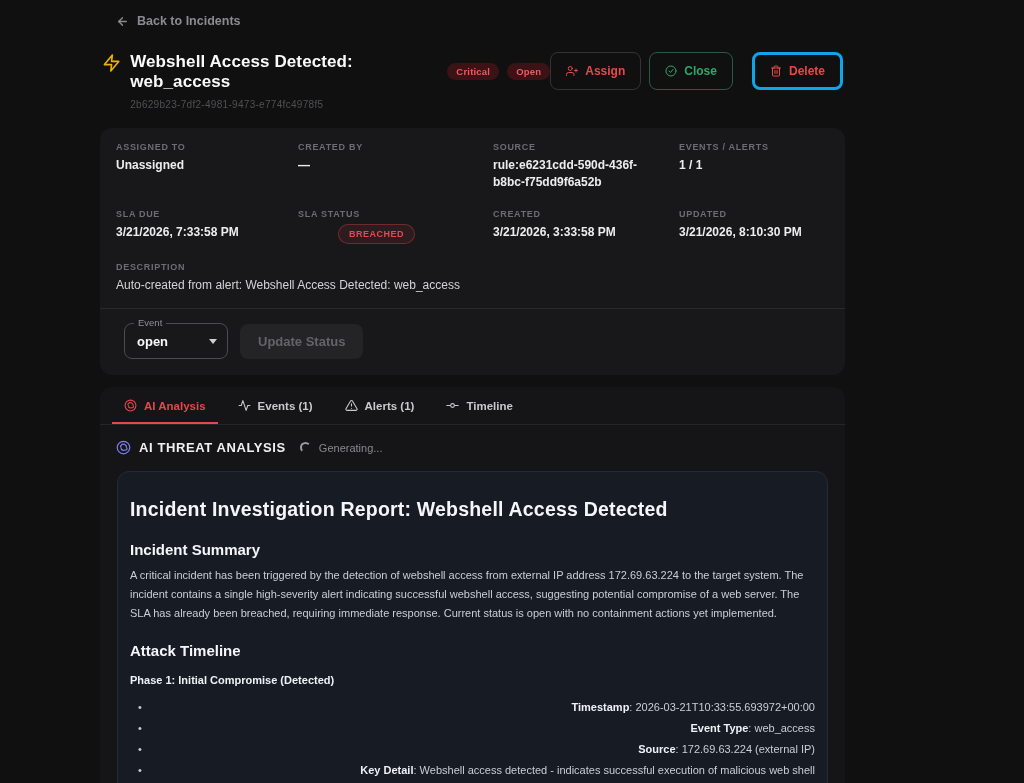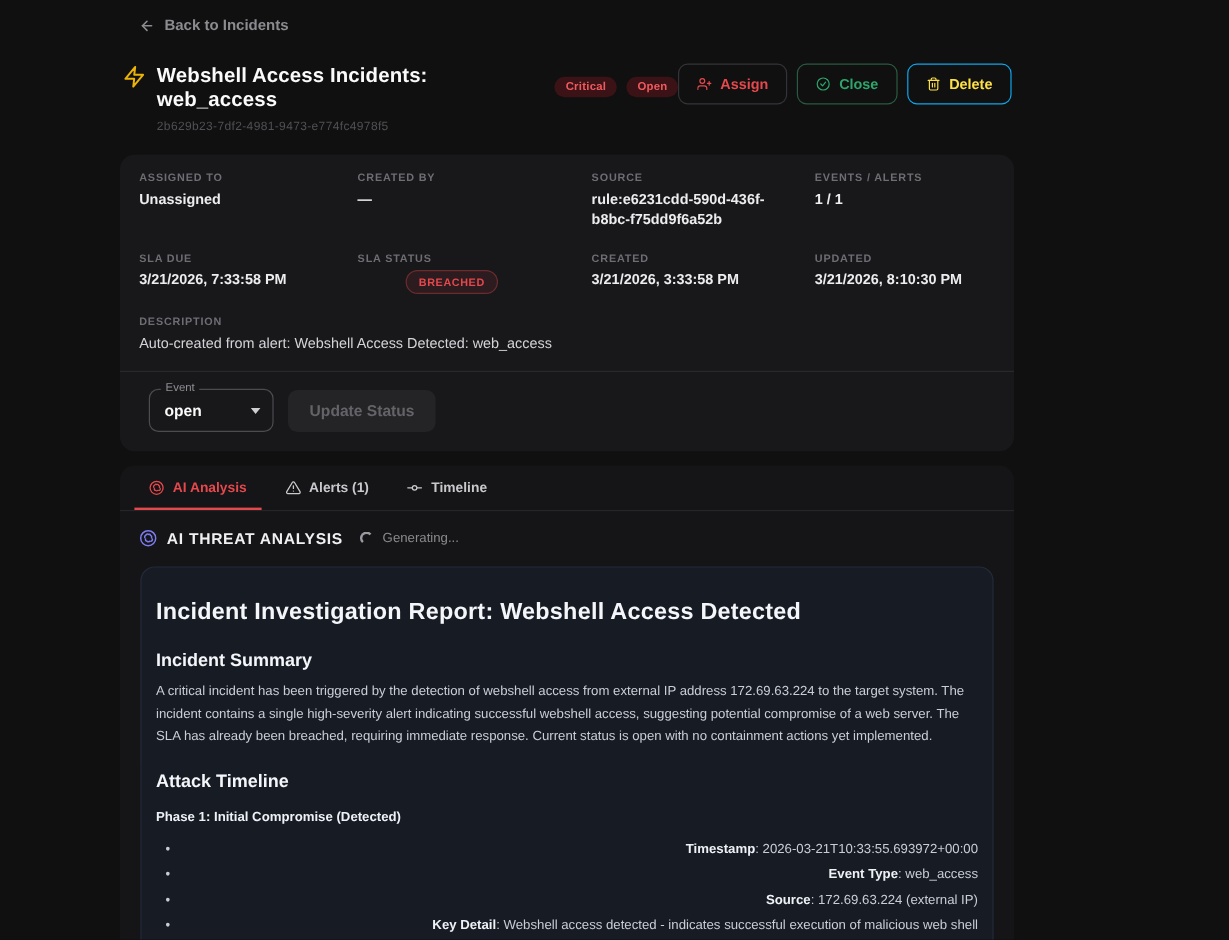--- a/index.html
+++ b/index.html
@@ -39,21 +39,21 @@
   .btn {
     display:inline-flex; align-items:center; gap:7px;
     background:transparent; border-radius:8px;
     padding:9px 15px; font-size:12px; font-weight:700;
     font-family:"Liberation Sans", sans-serif;
     cursor:pointer;
   }
   .btn svg { width:12px; height:12px; }
   .btn-assign { color:#e5484d; border:1px solid #343438; }
   .btn-close  { color:#2ea66b; border:1px solid #2a5a41; }
-  .btn-delete { color:#fde047; border:1px solid #0ea5e9; }
+  .btn-delete { color:#ef4444; border:3px solid #0ea5e9;margin-left:11px; }
 
   
   .card {
     margin-top:18px; background:#18181a;
     border-radius:12px; padding:14px 16px 0 16px;
   }
   .fields-grid {
     display:grid;
     grid-template-columns:172px 185px 176px 1fr;
     row-gap:18px; column-gap:10px;
@@ -154,21 +154,21 @@
       <span>Back to Incidents</span>
     </a>
 
     <div class="hdr">
       <div class="hdr-left">
         <svg class="zap" viewBox="0 0 24 24" fill="none" stroke="currentColor" stroke-width="2" stroke-linecap="round" stroke-linejoin="round">
             <polygon points="13 2 3 14 12 14 11 22 21 10 12 10 13 2"></polygon>
           </svg>
         <div class="title-wrap">
           <div class="title-row">
-            <span class="title">Webshell Access Incidents: web_access</span>
+            <span class="title">Webshell Access Detected: web_access</span>
             <span class="pill">Critical</span>
             <span class="pill">Open</span>
           </div>
           <div class="incident-id">2b629b23-7df2-4981-9473-e774fc4978f5</div>
         </div>
       </div>
       <div class="actions">
         <button class="btn btn-assign">
           <svg viewBox="0 0 24 24" fill="none" stroke="currentColor" stroke-width="2" stroke-linecap="round" stroke-linejoin="round">
               <path d="M16 21v-2a4 4 0 0 0-4-4H5a4 4 0 0 0-4 4v2"></path>
@@ -245,20 +245,26 @@
     </section>
 
     <section class="tab-panel">
       <div class="tab-row" id="tab-row">
           <div class="tab active">
             <svg viewBox="0 0 24 24" fill="none" stroke="currentColor" stroke-width="2" stroke-linecap="round" stroke-linejoin="round">
               <circle cx="12" cy="12" r="10"></circle>
               <path d="M9 8c-1.5.5-2 2-1.5 3.2M9 8c.3-1.4 2-2 3-1m3 1.2c1.5.5 2 2 1.4 3.2M15 8.2c-.3-1.4-2-2-3-1.2m-3.5 6c-.5 1.5.5 3 2 3m7-3c.5 1.5-.5 3-2 3m-5 0c.8 1 2.5 1 3.2 0"></path>
             </svg>
             <span>AI Analysis</span>
+          </div>
+          <div class="tab">
+            <svg viewBox="0 0 24 24" fill="none" stroke="currentColor" stroke-width="2" stroke-linecap="round" stroke-linejoin="round">
+              <polyline points="22 12 18 12 15 21 9 3 6 12 2 12"></polyline>
+            </svg>
+            <span>Events (1)</span>
           </div>
           <div class="tab">
             <svg viewBox="0 0 24 24" fill="none" stroke="currentColor" stroke-width="2" stroke-linecap="round" stroke-linejoin="round">
               <path d="M10.29 3.86L1.82 18a2 2 0 0 0 1.71 3h16.94a2 2 0 0 0 1.71-3L13.71 3.86a2 2 0 0 0-3.42 0z"></path>
               <line x1="12" y1="9" x2="12" y2="13"></line>
               <line x1="12" y1="17" x2="12.01" y2="17"></line>
             </svg>
             <span>Alerts (1)</span>
           </div>
           <div class="tab">

